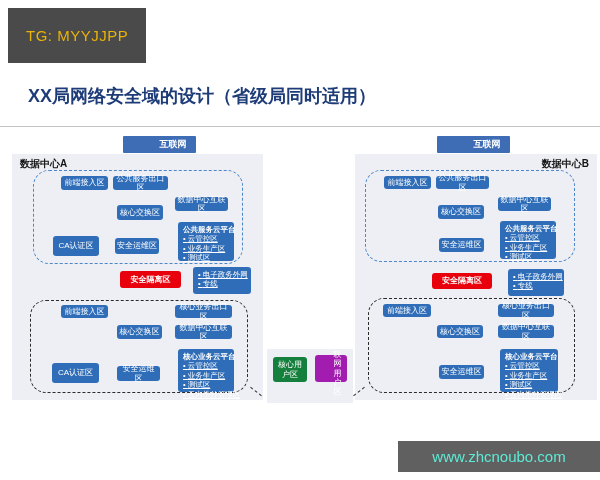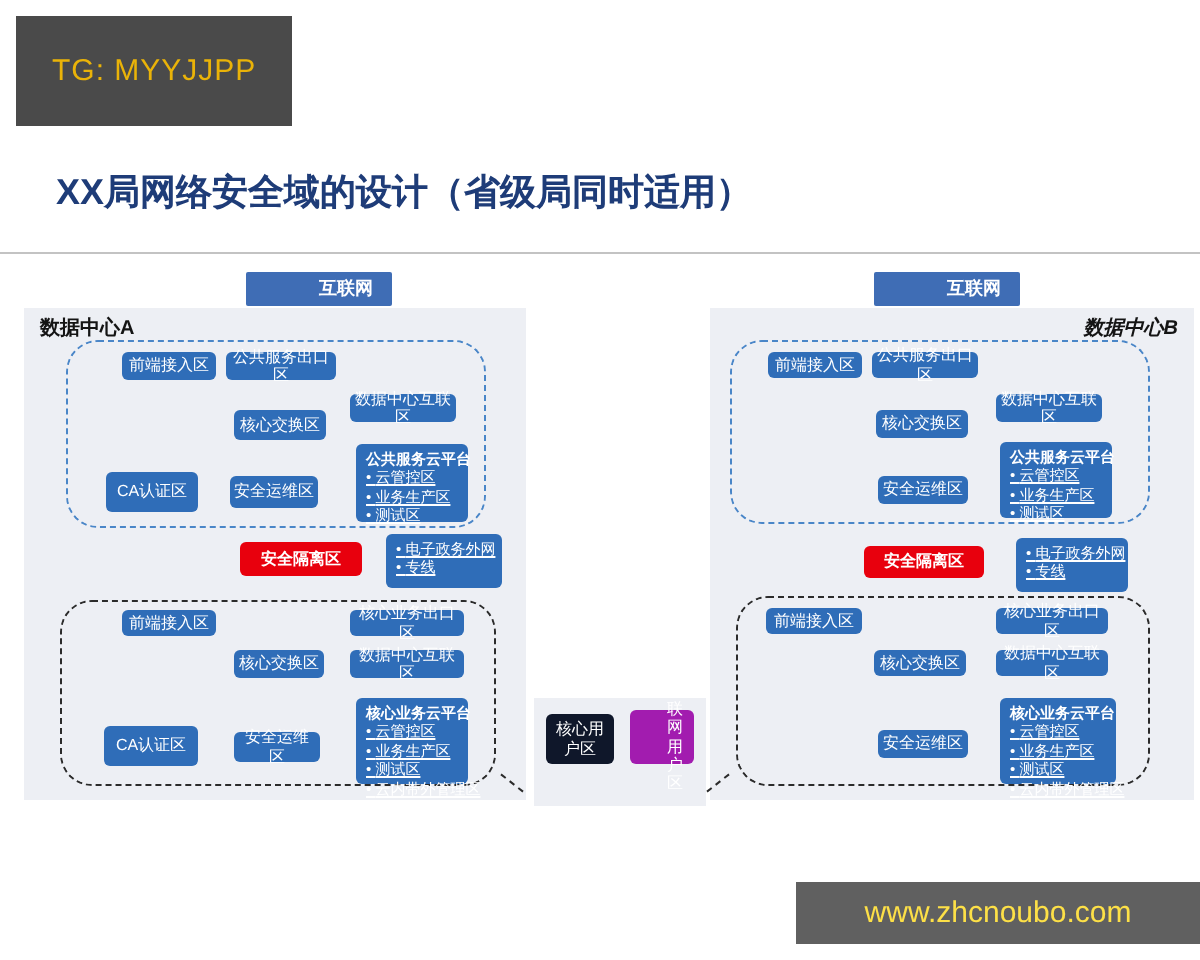--- a/index.html
+++ b/index.html
@@ -12,32 +12,32 @@
 
   .inet-badge{position:absolute;width:46px;height:17px;background:#3f6db5;color:#fff;font-size:9px;font-weight:bold;display:flex;align-items:center;justify-content:center;border-radius:1px;padding-left:27px;}
   #inet-a{left:123px;top:136px;}
   #inet-b{left:437px;top:136px;}
 
   .panel{position:absolute;top:154px;height:246px;background:#edeff4;}
   #panel-a{left:12px;width:251px;}
   #panel-b{left:355px;width:242px;}
   .panel-label{position:absolute;top:3px;font-size:10px;font-weight:bold;color:#141414;}
   .panel-label.left{left:8px;}
-  .panel-label.right{right:8px;font-style:italic;}
+  .panel-label.right{right:8px;}
 
   .zone{position:absolute;border:1.6px dashed #4a86c8;border-radius:16px;box-sizing:border-box;}
   .zone.lower{border-color:#2b2b2b;}
   #a-upper{left:21px;top:16px;width:210px;height:94px;}
   #a-lower{left:18px;top:146px;width:218px;height:93px;}
   #b-upper{left:10px;top:16px;width:210px;height:92px;}
   #b-lower{left:13px;top:144px;width:207px;height:95px;}
 
   .node{position:absolute;background:#2f6db8;color:#fff;font-size:8px;line-height:1.15;display:flex;align-items:center;justify-content:center;text-align:center;border-radius:3px;padding:1px 2px;box-sizing:border-box;}
   .node.red{background:#e8000d;font-weight:bold;text-align:center;}
-  .node.gray{background:#0f172a;}
+  .node.gray{background:#15803d;}
   .node.bright{background:#a21caf;padding-left:15px;}
   .node.list{flex-direction:column;align-items:flex-start;justify-content:flex-start;text-align:left;padding:3px 4px 2px 5px;font-size:7.5px;line-height:1.25;}
   .list-title{font-weight:bold;white-space:nowrap;}
   .list-item{white-space:nowrap;text-decoration:underline;}
   .list-item::before{content:"•  ";}
 
   
   #a-u-front{left:27px;top:5px;width:47px;height:14px;}
   #a-u-pubexit{left:79px;top:5px;width:55px;height:14px;}
   #a-u-switch{left:83px;top:34px;width:46px;height:15px;}
@@ -82,21 +82,21 @@
   
   #monitor{position:absolute;left:267px;top:349px;width:86px;height:54px;background:#edeff4;}
   #mon-core{left:6px;top:8px;width:34px;height:25px;font-size:8px;}
   #mon-inet{left:48px;top:6px;width:32px;height:27px;font-size:8px;}
   .monitor-label{position:absolute;left:0;right:0;bottom:2px;text-align:center;font-size:11px;font-weight:bold;color:#111;}
 
   .connector{position:absolute;width:14px;height:0;border-top:1.6px dashed #2b2b2b;}
   #conn-a{left:249px;top:391px;transform:rotate(38deg);}
   #conn-b{left:352px;top:391px;transform:rotate(-38deg);}
 
-  .site-badge{position:absolute;left:398px;top:441px;width:202px;height:31px;background:#606060;color:#fde047;font-size:15px;display:flex;align-items:center;justify-content:center;}
+  .site-badge{position:absolute;left:398px;top:441px;width:202px;height:31px;background:#606060;color:#5eead4;font-size:15px;display:flex;align-items:center;justify-content:center;}
 </style>
 </head>
 <body>
 
 <div class="canvas">
 
   <div class="tg-badge">TG: MYYJJPP</div>
 
   <div class="page-title">XX局网络安全域的设计（省级局同时适用）</div>
   <div class="title-rule"></div>

